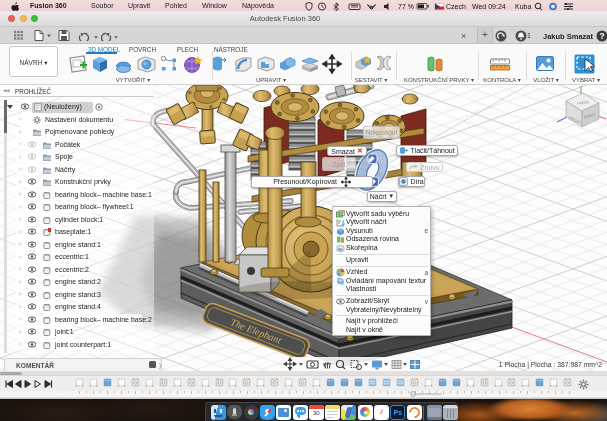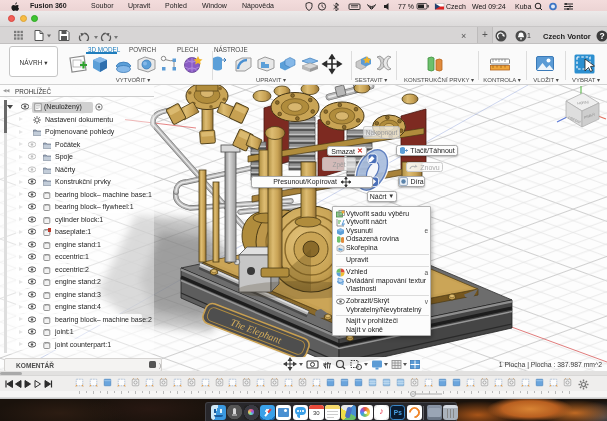--- a/index.html
+++ b/index.html
@@ -346,20 +346,21 @@
         <path d="M259,2 h9 M259,4.5 h9 M259,7 h9" stroke="#222" stroke-width="1"></path>
         <circle cx="261" cy="2" r="1" fill="#222"></circle>
         <circle cx="265" cy="4.5" r="1" fill="#222"></circle>
         <circle cx="263" cy="7" r="1" fill="#222"></circle>
       </svg>
     </div>
 <div id="titlebar" class="abs">
 <div class="tl" style="left:8px;background:#f25f58;border:0.5px solid #d8453e"></div>
 <div class="tl" style="left:19.5px;background:#f8bd44;border:0.5px solid #dba337"></div>
 <div class="tl" style="left:31px;background:#3ec432;border:0.5px solid #2fa823"></div>
+<div id="title">Autodesk Fusion 360</div>
 </div>
 <div id="tabrow" class="abs">
       <svg class="abs" style="left:8px;top:3px" width="120" height="11" viewBox="0 0 120 11">
         <rect x="6.0" y="0.8" width="2.3" height="2.3" fill="#7a7a7a"></rect>
         <rect x="9.3" y="0.8" width="2.3" height="2.3" fill="#7a7a7a"></rect>
         <rect x="12.6" y="0.8" width="2.3" height="2.3" fill="#7a7a7a"></rect>
         <rect x="6.0" y="4.1" width="2.3" height="2.3" fill="#7a7a7a"></rect>
         <rect x="9.3" y="4.1" width="2.3" height="2.3" fill="#7a7a7a"></rect>
         <rect x="12.6" y="4.1" width="2.3" height="2.3" fill="#7a7a7a"></rect>
         <rect x="6.0" y="7.3999999999999995" width="2.3" height="2.3" fill="#7a7a7a"></rect>
@@ -384,21 +385,21 @@
         <circle cx="6" cy="6" r="5.5" fill="#4a4a4a"></circle>
         <path d="M4,8.5 a3,3 0 1,1 4.5,-3" stroke="#fff" stroke-width="1.2" fill="none"></path>
         <polygon points="9.5,4.5 7,5.5 9.5,7" fill="#fff"></polygon>
       </svg>
       <svg class="abs" style="left:515px;top:2.5px" width="12" height="12" viewBox="0 0 12 12">
         <circle cx="6" cy="6" r="5.5" fill="#4a4a4a"></circle>
         <path d="M6,2.5 q2.5,0 2.5,3 l0.7,1.8 h-6.4 l0.7,-1.8 q0,-3 2.5,-3 z" fill="#fff"></path>
         <circle cx="6" cy="8.8" r="0.9" fill="#fff"></circle>
       </svg>
       <div class="abs" style="left:527px;top:4.5px;font-size:7px;color:#333">1</div>
-      <div class="abs" style="left:543px;top:4.5px;font-size:7.5px;color:#222;font-weight:bold">Czech Vontor</div>
+      <div class="abs" style="left:543px;top:4.5px;font-size:7.5px;color:#222;font-weight:bold">Jakub Smazat</div>
       <svg class="abs" style="left:596px;top:2.5px" width="12" height="12" viewBox="0 0 12 12">
         <circle cx="6" cy="6" r="5.5" fill="#3c3c3c"></circle>
         <text x="6" y="9" font-size="8.5" fill="#fff" text-anchor="middle" font-weight="bold">?</text>
       </svg>
     </div>
 <div id="ribbon" class="abs">
       <span class="rtab" style="left:88px;color:#1f7dbd">3D MODEL</span>
       <div class="abs" style="left:86px;top:8px;width:31px;height:2px;background:#1f7dbd"></div>
       <span class="rtab" style="left:129px">POVRCH</span>
       <span class="rtab" style="left:177px">PLECH</span>

